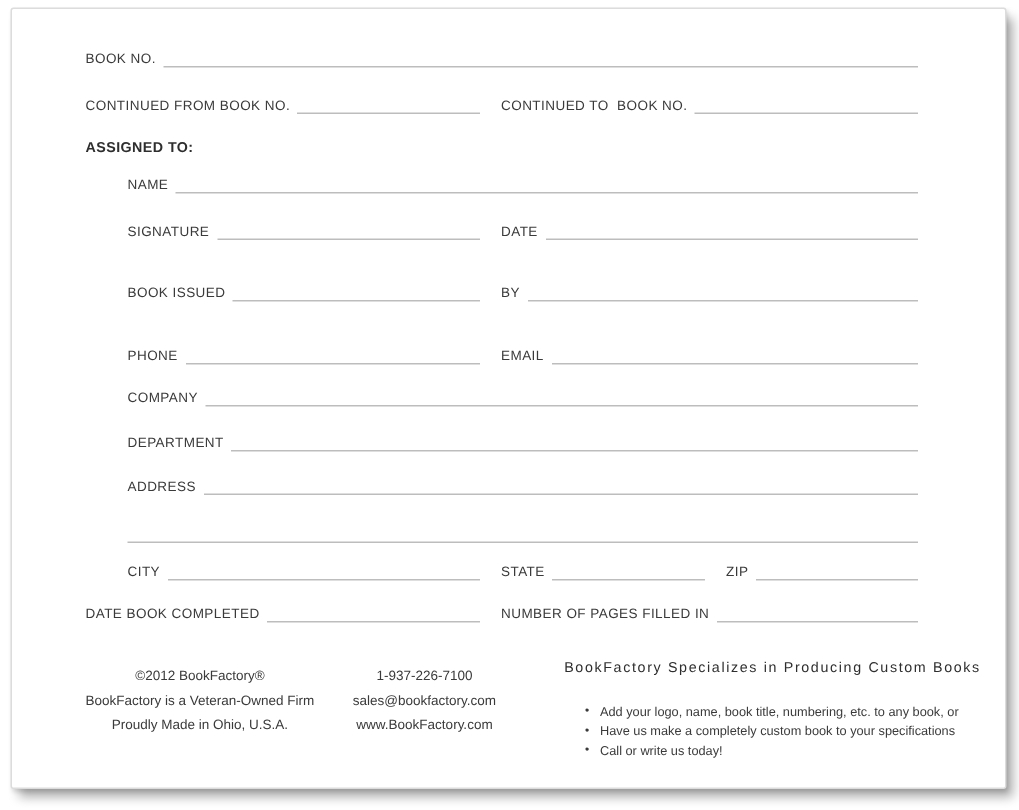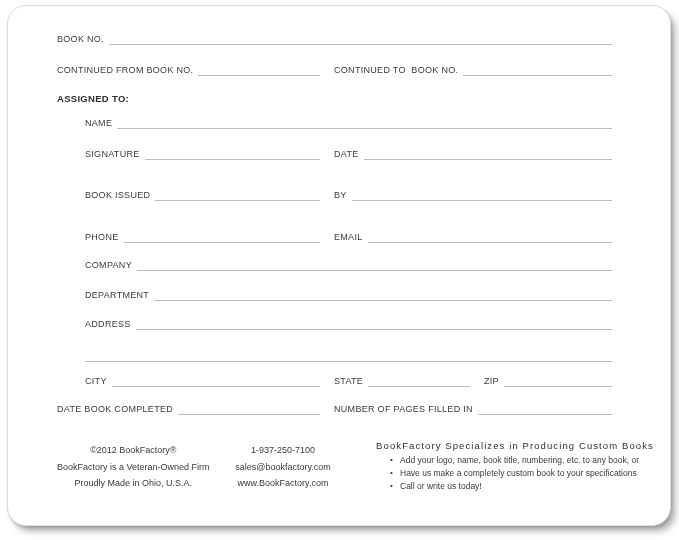--- a/index.html
+++ b/index.html
@@ -3,39 +3,39 @@
 <meta charset="utf-8">
 <style>
   html,body{margin:0;padding:0;background:#ffffff;}
   body{
     width:679px;height:540px;overflow:hidden;position:relative;
     font-family:"Liberation Sans","DejaVu Sans",sans-serif;
     -webkit-font-smoothing:antialiased;
   }
   .page{
     position:absolute;left:7px;top:5px;width:662px;height:519px;
-    background:#ffffff;border:1px solid #dcdcdc;border-radius:19px;
+    background:#ffffff;border:1px solid #dcdcdc;border-radius:2px;
     box-shadow:5px 6px 7px -1px rgba(0,0,0,0.32), 1px 2px 3px rgba(0,0,0,0.12);
   }
   .frow{position:absolute;height:16px;left:0;right:0;}
   .grp{position:absolute;bottom:0;display:flex;align-items:flex-end;}
   .lbl{
     font-size:9px;color:#3a3a3a;letter-spacing:0.3px;line-height:11px;
     padding-right:5px;white-space:pre;flex:0 0 auto;
   }
   .lbl.bold{font-weight:bold;font-size:9.5px;color:#2e2e2e;}
   .fline{flex:1 1 auto;border-bottom:1px solid #bdbdbd;height:11px;}
   
   .foot{position:absolute;font-size:9px;color:#3a3a3a;line-height:16.5px;}
   .foot-left{left:49px;top:436px;text-align:center;}
   .foot-mid{left:175px;top:436px;width:200px;text-align:center;}
   .promo{position:absolute;left:358px;top:434px;width:298px;}
   .promo-title{
     font-size:9.5px;color:#2e2e2e;letter-spacing:1.1px;text-align:center;
-    line-height:12px;margin-bottom:2px;white-space:nowrap;
+    line-height:12px;margin-bottom:16px;white-space:nowrap;
   }
   .promo-bullet{
     display:flex;font-size:8.5px;color:#3a3a3a;line-height:12.8px;
     padding-left:24px;
   }
   .promo-bullet .dot{flex:0 0 10px;font-size:8px;}
 </style>
 </head>
 <body>
 
@@ -158,21 +158,21 @@
     </div>
   </div>
 
   <div class="foot foot-left">
     <div>©2012 BookFactory®</div>
     <div>BookFactory is a Veteran-Owned Firm</div>
     <div>Proudly Made in Ohio, U.S.A.</div>
   </div>
 
   <div class="foot foot-mid">
-    <div>1-937-250-7100</div>
+    <div>1-937-226-7100</div>
     <div>sales@bookfactory.com</div>
     <div>www.BookFactory.com</div>
   </div>
 
   <div class="promo">
     <div class="promo-title">BookFactory Specializes in Producing Custom Books</div>
     <div class="promo-bullet">
       <span class="dot">•</span>
       <span>Add your logo, name, book title, numbering, etc. to any book, or</span>
     </div>

